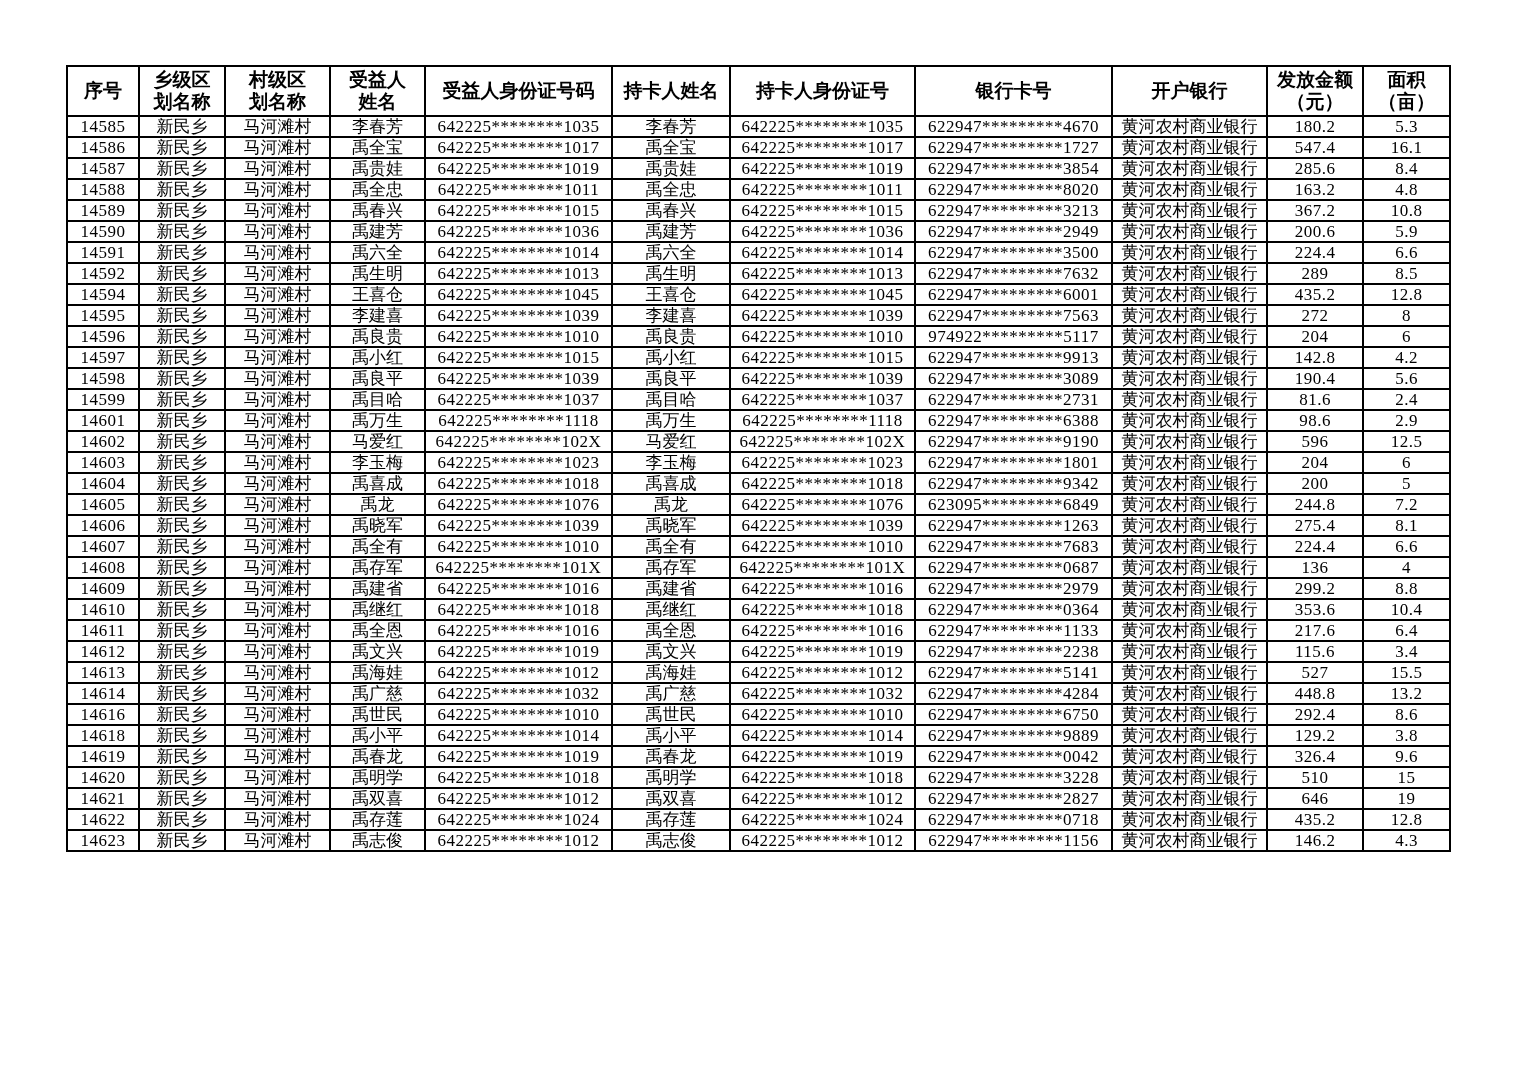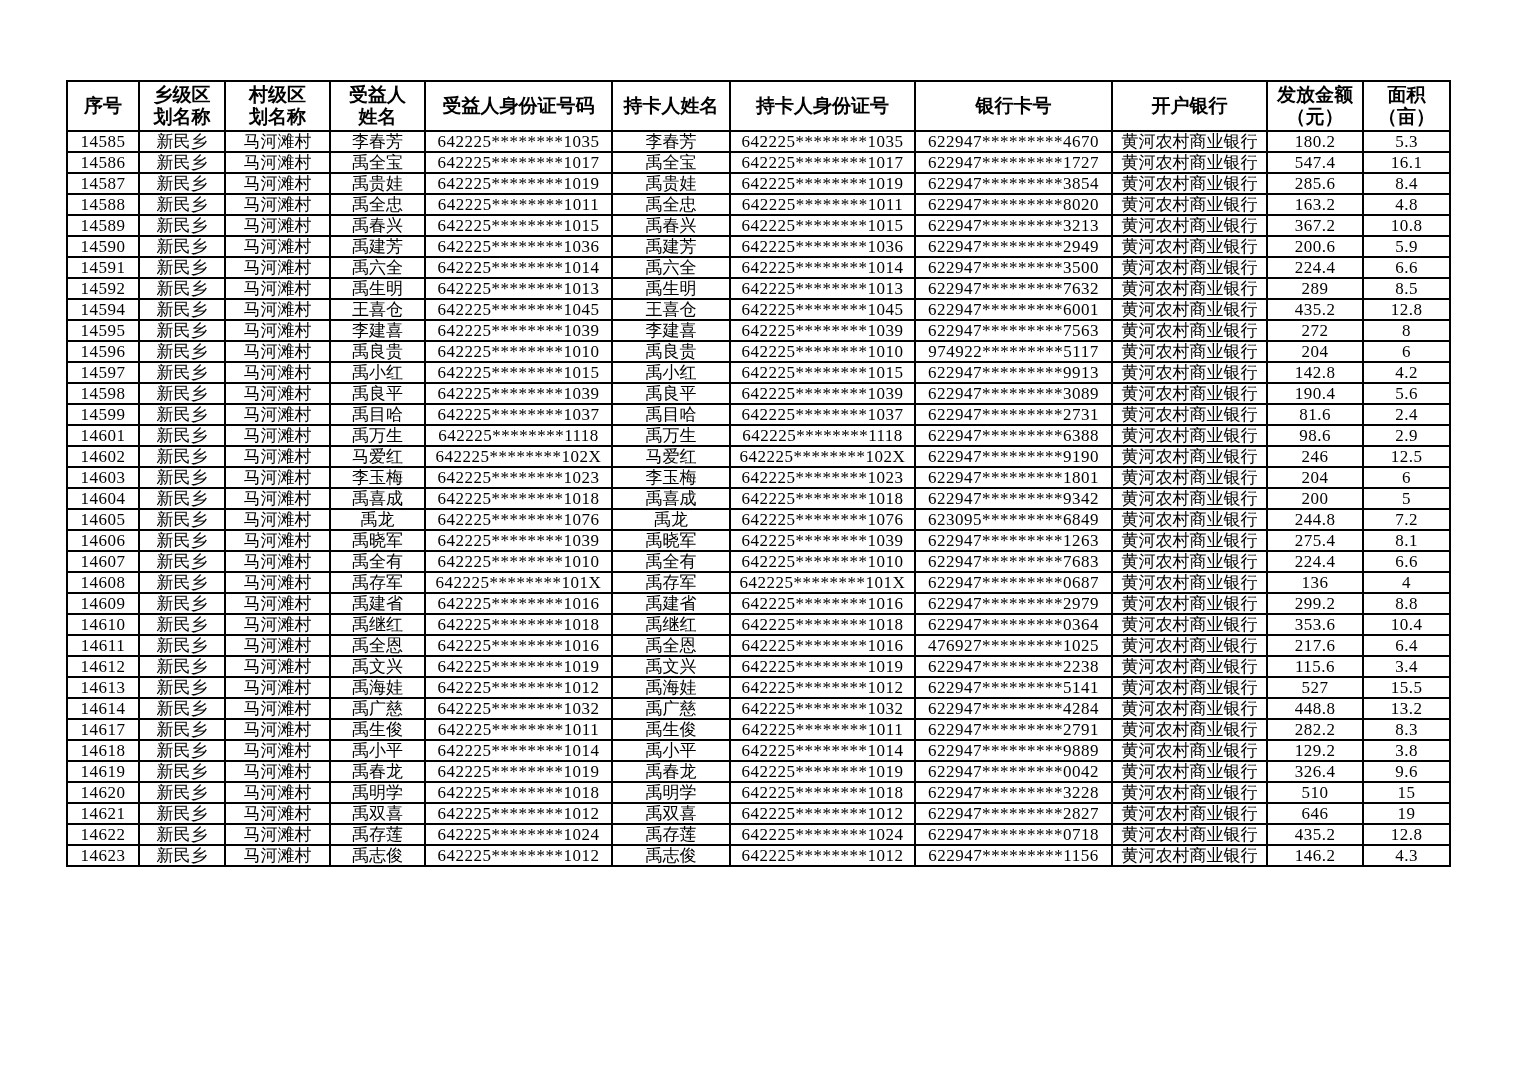--- a/index.html
+++ b/index.html
@@ -6,21 +6,21 @@
   body{
     width:1519px;height:1075px;
     background:#ffffff;
     font-family:"Liberation Serif","DejaVu Serif",serif;
     color:#000;
     position:relative;
     overflow:hidden;
   }
   table.grant-table{
     position:absolute;
-    left:66px;top:80px;
+    left:66px;top:65px;
     border-collapse:collapse;
     table-layout:fixed;
   }
   .grant-table th,.grant-table td{
     border:2px solid #000;
     text-align:center;
     vertical-align:middle;
     padding:0;
     overflow:hidden;
   }
@@ -276,21 +276,21 @@
       <tr>
         <td class="num">14602</td>
         <td>新民乡</td>
         <td>马河滩村</td>
         <td>马爱红</td>
         <td class="num">642225********102X</td>
         <td>马爱红</td>
         <td class="num">642225********102X</td>
         <td class="num">622947*********9190</td>
         <td>黄河农村商业银行</td>
-        <td class="num">246</td>
+        <td class="num">596</td>
         <td class="num">12.5</td>
       </tr>
       <tr>
         <td class="num">14603</td>
         <td>新民乡</td>
         <td>马河滩村</td>
         <td>李玉梅</td>
         <td class="num">642225********1023</td>
         <td>李玉梅</td>
         <td class="num">642225********1023</td>
@@ -391,21 +391,21 @@
         <td class="num">10.4</td>
       </tr>
       <tr>
         <td class="num">14611</td>
         <td>新民乡</td>
         <td>马河滩村</td>
         <td>禹全恩</td>
         <td class="num">642225********1016</td>
         <td>禹全恩</td>
         <td class="num">642225********1016</td>
-        <td class="num">476927*********1025</td>
+        <td class="num">622947*********1133</td>
         <td>黄河农村商业银行</td>
         <td class="num">217.6</td>
         <td class="num">6.4</td>
       </tr>
       <tr>
         <td class="num">14612</td>
         <td>新民乡</td>
         <td>马河滩村</td>
         <td>禹文兴</td>
         <td class="num">642225********1019</td>
@@ -436,31 +436,31 @@
         <td>禹广慈</td>
         <td class="num">642225********1032</td>
         <td>禹广慈</td>
         <td class="num">642225********1032</td>
         <td class="num">622947*********4284</td>
         <td>黄河农村商业银行</td>
         <td class="num">448.8</td>
         <td class="num">13.2</td>
       </tr>
       <tr>
-        <td class="num">14617</td>
-        <td>新民乡</td>
-        <td>马河滩村</td>
-        <td>禹生俊</td>
-        <td class="num">642225********1011</td>
-        <td>禹生俊</td>
-        <td class="num">642225********1011</td>
-        <td class="num">622947*********2791</td>
-        <td>黄河农村商业银行</td>
-        <td class="num">282.2</td>
-        <td class="num">8.3</td>
+        <td class="num">14616</td>
+        <td>新民乡</td>
+        <td>马河滩村</td>
+        <td>禹世民</td>
+        <td class="num">642225********1010</td>
+        <td>禹世民</td>
+        <td class="num">642225********1010</td>
+        <td class="num">622947*********6750</td>
+        <td>黄河农村商业银行</td>
+        <td class="num">292.4</td>
+        <td class="num">8.6</td>
       </tr>
       <tr>
         <td class="num">14618</td>
         <td>新民乡</td>
         <td>马河滩村</td>
         <td>禹小平</td>
         <td class="num">642225********1014</td>
         <td>禹小平</td>
         <td class="num">642225********1014</td>
         <td class="num">622947*********9889</td>

